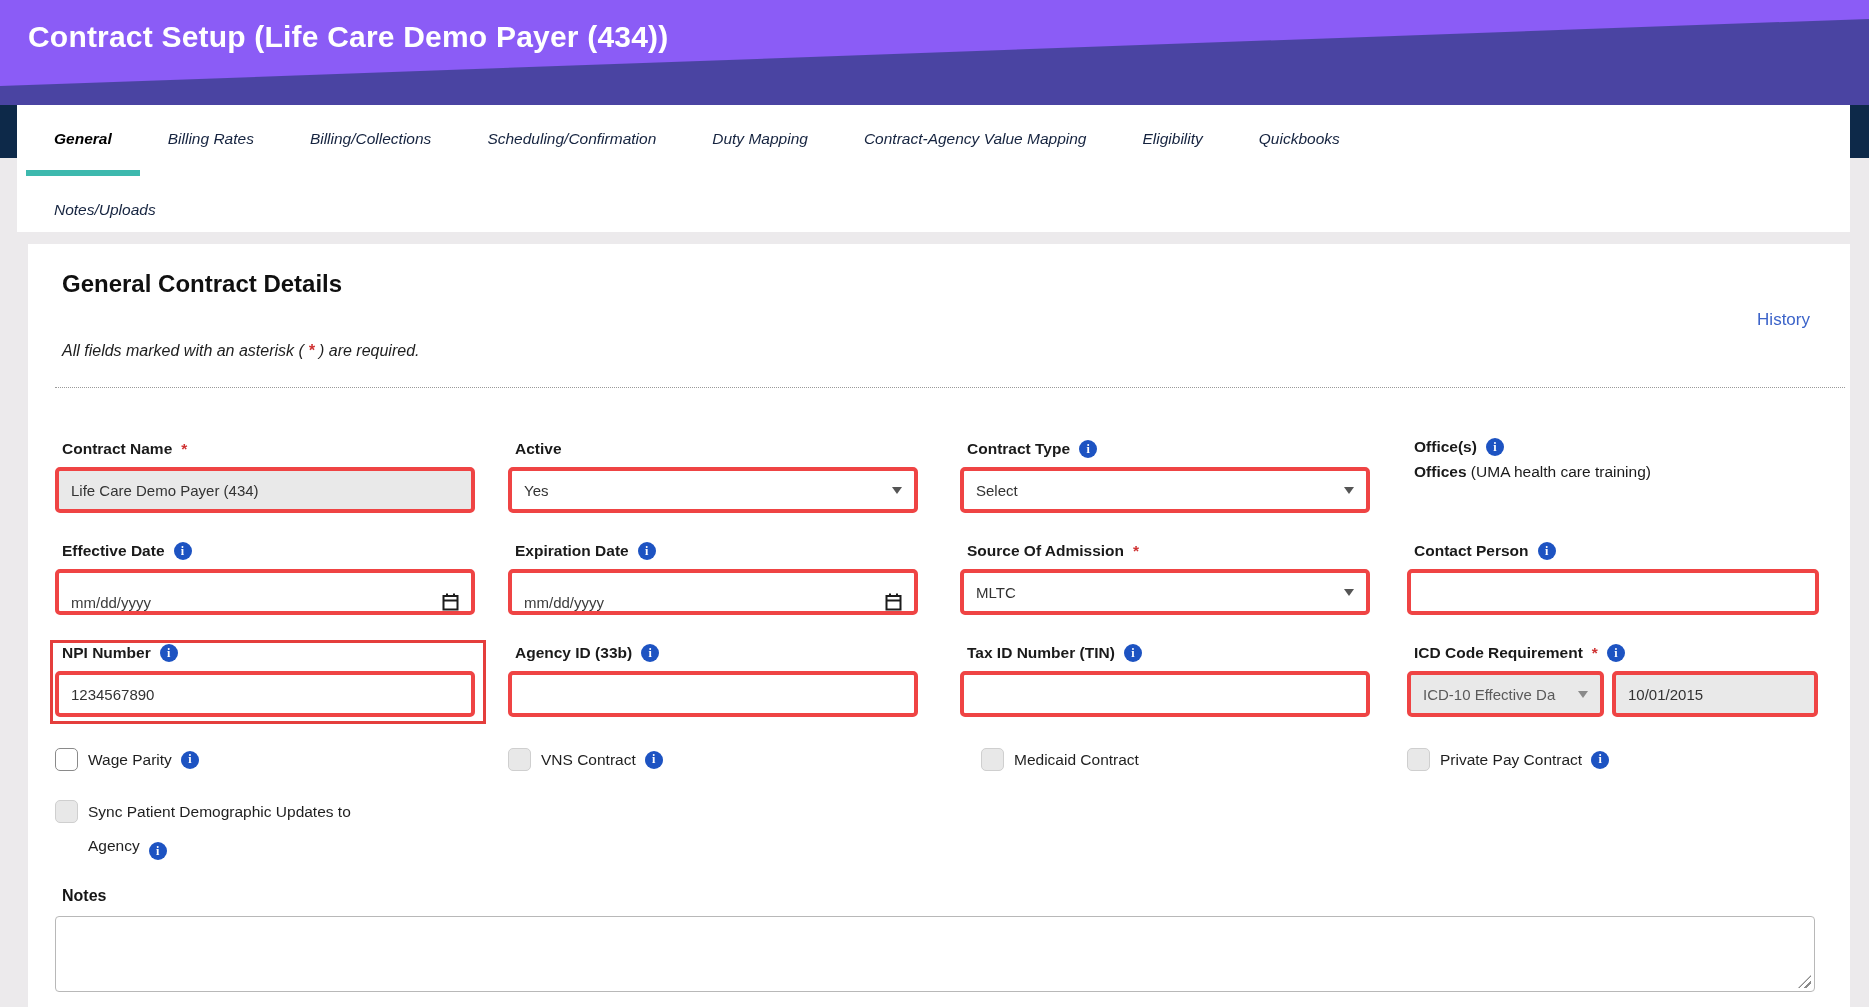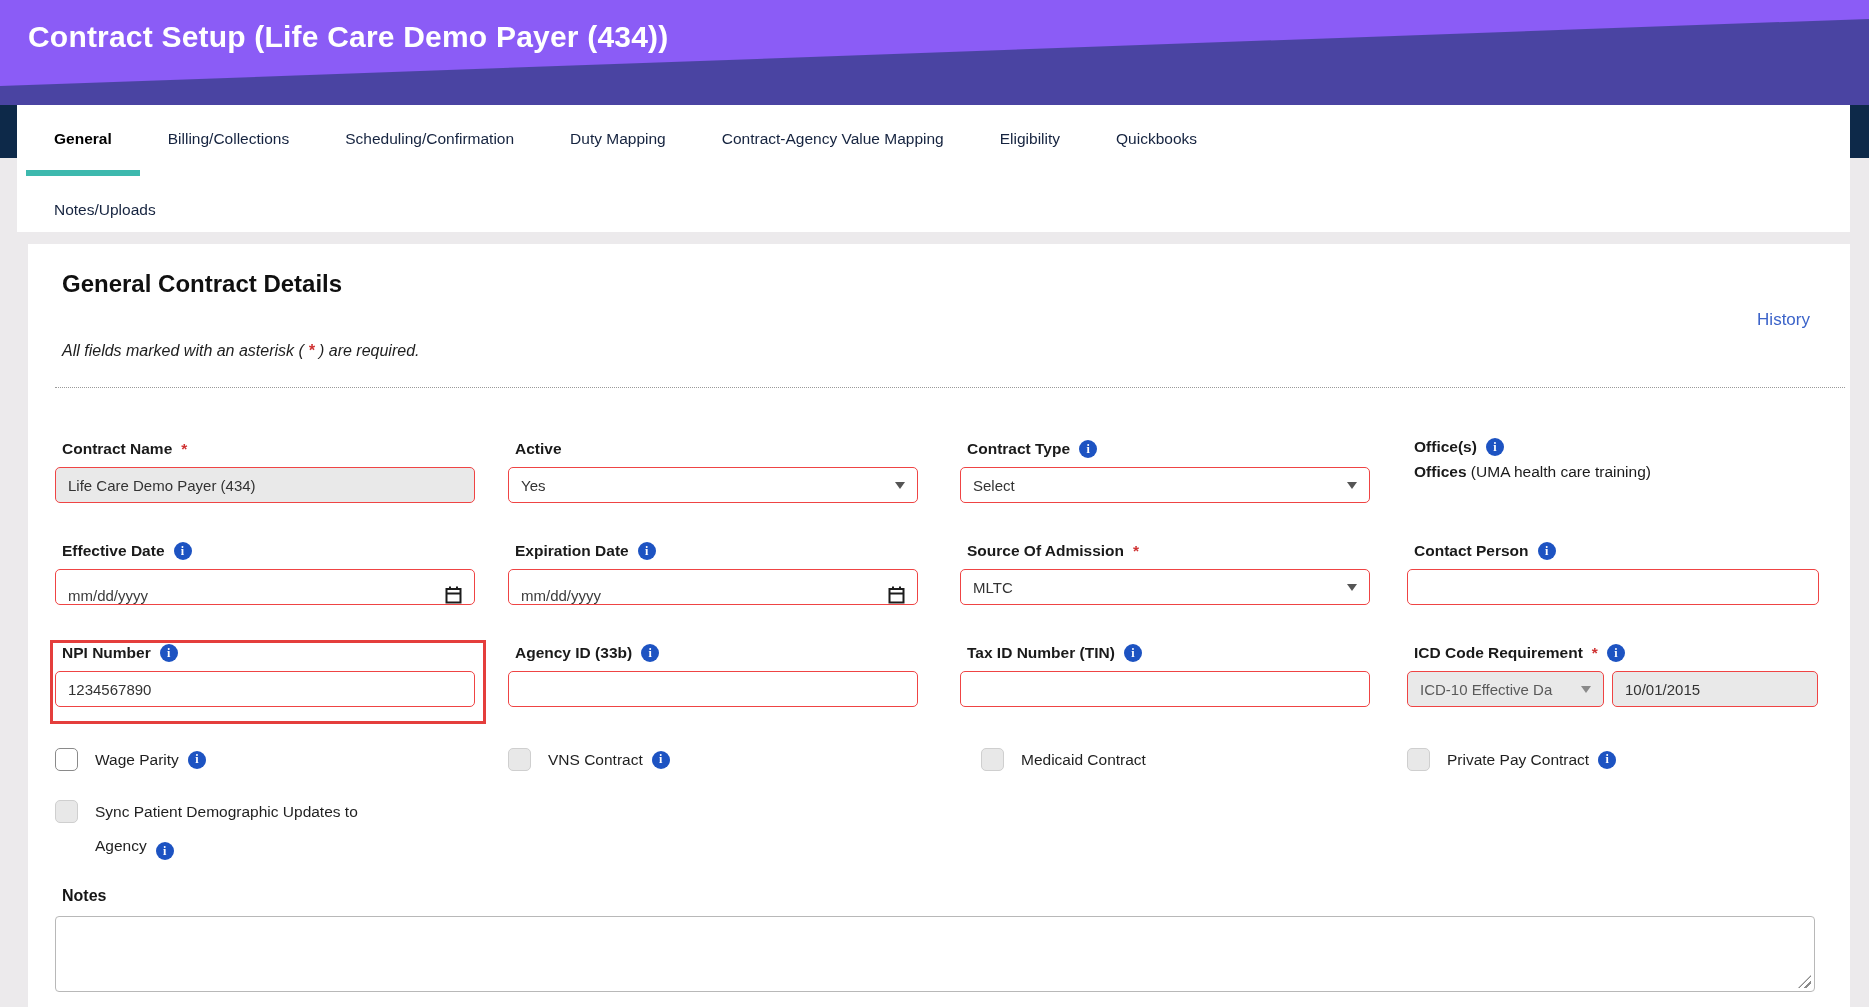--- a/index.html
+++ b/index.html
@@ -22,21 +22,21 @@
   .app-title {
     position:absolute; left:28px; top:20px;
     font-size:30px; font-weight:700; color:#ffffff; letter-spacing:.2px;
   }
   .wing { position:absolute; background:#0d2949; top:105px; height:53px; }
   .wing.left { left:0; width:17px; }
   .wing.right { left:1850px; width:19px; }
   
   .tabbar {
     position:absolute; left:17px; top:105px; width:1833px; height:127px;
-    background:#ffffff; padding-left:9px;
+    background:#ffffff; padding-left:9px;font-style:italic;
   }
   .tabrow1 { display:flex; height:71px; }
   .tab {
     padding:0 28px; height:71px; line-height:67px;
     font-size:15.5px; color:#15233f; cursor:pointer; white-space:nowrap;
     border-bottom:6px solid transparent;
   }
   .tab.active { font-weight:700; color:#000; border-bottom-color:#3db9ae; }
   .tabrow2 { display:flex; padding-top:22px; }
   
@@ -68,21 +68,21 @@
     display:flex; align-items:center; gap:9px; margin-left:7px; margin-bottom:9px;
     font-size:15.5px; font-weight:700; color:#1a1a1a; white-space:nowrap;
   }
   .star { color:#cf3232; font-weight:700; }
   .info-icon {
     width:18px; height:18px; border-radius:50%; background:#1d53c2;
     color:#fff; font-size:12px; font-weight:700; font-family:"Liberation Serif",serif;
     display:inline-flex; align-items:center; justify-content:center; flex:0 0 auto;
   }
   .field {
-    height:36px; border:1px solid #ef4444; border-radius:5px; background:#fff;
+    height:46px; border:4px solid #ef4444; border-radius:5px; background:#fff;
     font-size:15px; color:#333; padding:0 12px;
     display:flex; align-items:center; width:100%;
     font-family:"Liberation Sans","DejaVu Sans",sans-serif;
   }
   input.field { outline:none; }
   .field.readonly { background:#e9e9e9; }
   .select { justify-content:space-between; cursor:pointer; }
   .arrow-down {
     width:0; height:0; border-left:5px solid transparent; border-right:5px solid transparent;
     border-top:7px solid #555; flex:0 0 auto;
@@ -91,21 +91,21 @@
   .select.disabled .arrow-down { border-top-color:#8a8a8a; }
   .date-field { justify-content:space-between; cursor:text; color:#3c3c3c;align-items:flex-end; }
   .offices-value { margin-left:7px; margin-top:7px; font-size:15.5px; color:#1a1a1a; }
   .offices-value b { font-weight:700; }
   
   .red-box {
     position:absolute; left:22px; top:396px; width:436px; height:84px;
     border:3px solid #e43e3c; pointer-events:none;
   }
   
-  .cb-group { position:absolute; display:flex; align-items:flex-start; gap:17px; }
+  .cb-group { position:absolute; display:flex; align-items:flex-start; gap:10px; }
   .checkbox {
     width:23px; height:23px; border-radius:5px; background:#fff;
     border:1.5px solid #8a8a8a; cursor:pointer; flex:0 0 auto;
   }
   .checkbox.dim { background:#e8e8e8; border:1px solid #cfcfcf; }
   .cb-label {
     display:flex; align-items:center; gap:9px; font-size:15.5px; color:#1f1f1f;
     line-height:23px; white-space:nowrap;
   }
   .sync-label { display:block; white-space:normal; width:310px; line-height:34px; margin-top:-5px; }
@@ -131,20 +131,21 @@
 <div class="app-header">
   <div class="diag"></div>
   <div class="app-title">Contract Setup (Life Care Demo Payer (434))</div>
 </div>
 <div class="wing left"></div>
 <div class="wing right"></div>
 
 <div class="tabbar">
   <div class="tabrow1">
     <div class="tab active">General</div>
+    <div class="tab">Billing Rates</div>
     <div class="tab">Billing/Collections</div>
     <div class="tab">Scheduling/Confirmation</div>
     <div class="tab">Duty Mapping</div>
     <div class="tab">Contract-Agency Value Mapping</div>
     <div class="tab">Eligibility</div>
     <div class="tab">Quickbooks</div>
   </div>
   <div class="tabrow2">
     <div class="tab" style="height:auto;line-height:24px;border-bottom:none;">Notes/Uploads</div>
   </div>

